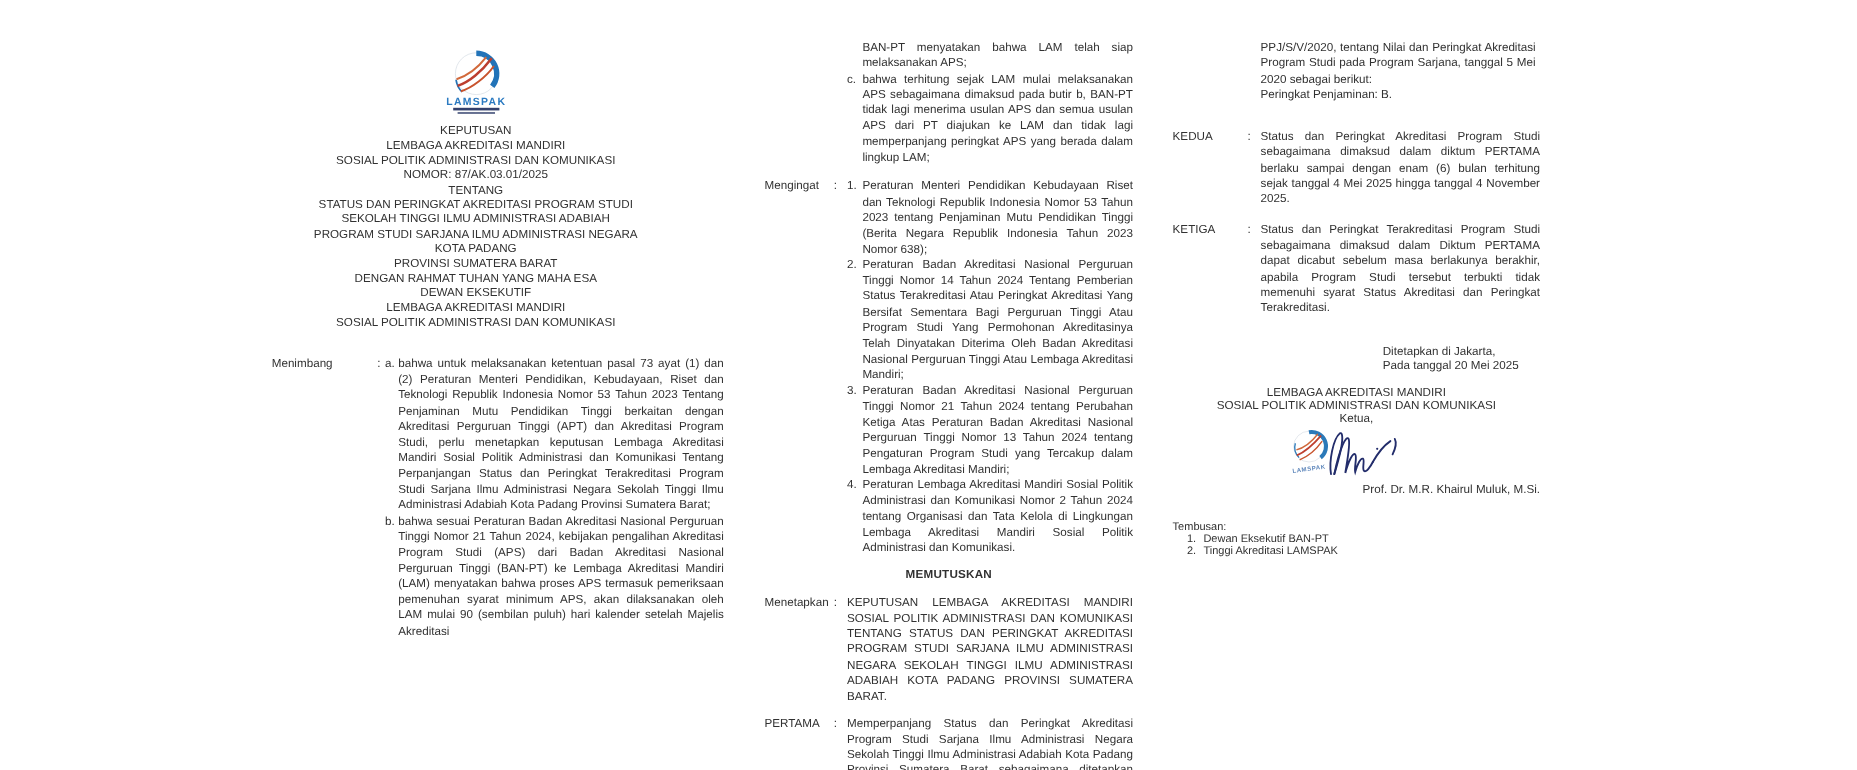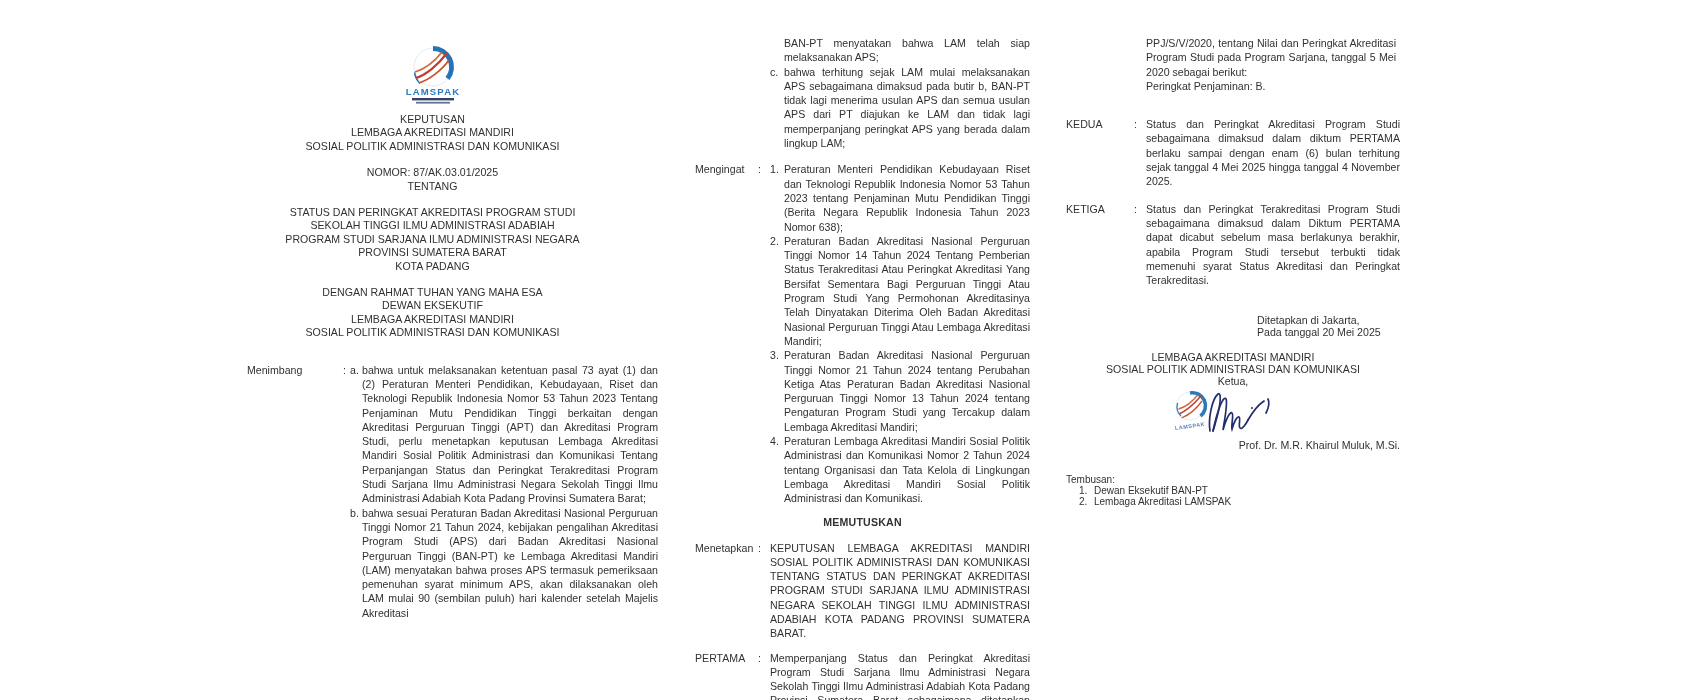--- a/index.html
+++ b/index.html
@@ -11,21 +11,21 @@
   .col { position:absolute; }
   #col1 { left:247px; top:44px;  width:411px; }
   #col2 { left:695px; top:36px;  width:335px; }
   #col3 { left:1066px; top:36px; width:334px; }
 
   .doc-text { font-size:10.6px; line-height:14.3px; }
 
   
   .title-wrap { width:371px; text-align:center; }
   .logo-svg { display:block; margin:0 auto; }
-  .tgroup { margin-top:13px; }
+  .tgroup { }
   .tgroup.first { margin-top:7px; }
   .tline { font-size:10.6px; line-height:13.4px; white-space:nowrap; }
 
   
   .clause  { display:grid; grid-template-columns:96px 7px 1fr; }
   .clause2 { display:grid; grid-template-columns:63px 12px 1fr; }
   .clause3 { display:grid; grid-template-columns:68px 12px 1fr; }
   #col1 .clause { margin-top:23px; }
   .citem  { display:grid; grid-template-columns:12px 1fr; }
   .citem2 { display:grid; grid-template-columns:14px 1fr; }
@@ -72,22 +72,22 @@
       <div class="tline">SOSIAL POLITIK ADMINISTRASI DAN KOMUNIKASI</div>
     </div>
     <div class="tgroup">
       <div class="tline">NOMOR: 87/AK.03.01/2025</div>
       <div class="tline">TENTANG</div>
     </div>
     <div class="tgroup">
       <div class="tline">STATUS DAN PERINGKAT AKREDITASI PROGRAM STUDI</div>
       <div class="tline">SEKOLAH TINGGI ILMU ADMINISTRASI ADABIAH</div>
       <div class="tline">PROGRAM STUDI SARJANA ILMU ADMINISTRASI NEGARA</div>
+      <div class="tline">KOTA PADANG</div>
       <div class="tline">PROVINSI SUMATERA BARAT</div>
-      <div class="tline">KOTA PADANG</div>
     </div>
     <div class="tgroup">
       <div class="tline">DENGAN RAHMAT TUHAN YANG MAHA ESA</div>
       <div class="tline">DEWAN EKSEKUTIF</div>
       <div class="tline">LEMBAGA AKREDITASI MANDIRI</div>
       <div class="tline">SOSIAL POLITIK ADMINISTRASI DAN KOMUNIKASI</div>
     </div>
   </div>
 
   <div class="clause doc-text">
@@ -209,16 +209,16 @@
   <div class="signame">Prof. Dr. M.R. Khairul Muluk, M.Si.</div>
 
   <div class="tembusan">
     <div>Tembusan:</div>
     <div class="titem">
       <span>1.</span>
       <span>Dewan Eksekutif BAN-PT</span>
     </div>
     <div class="titem">
       <span>2.</span>
-      <span>Lembaga Akreditasi LAMSPAK</span>
+      <span>Tinggi Akreditasi LAMSPAK</span>
     </div>
   </div>
 </div>
 
 </body></html>

